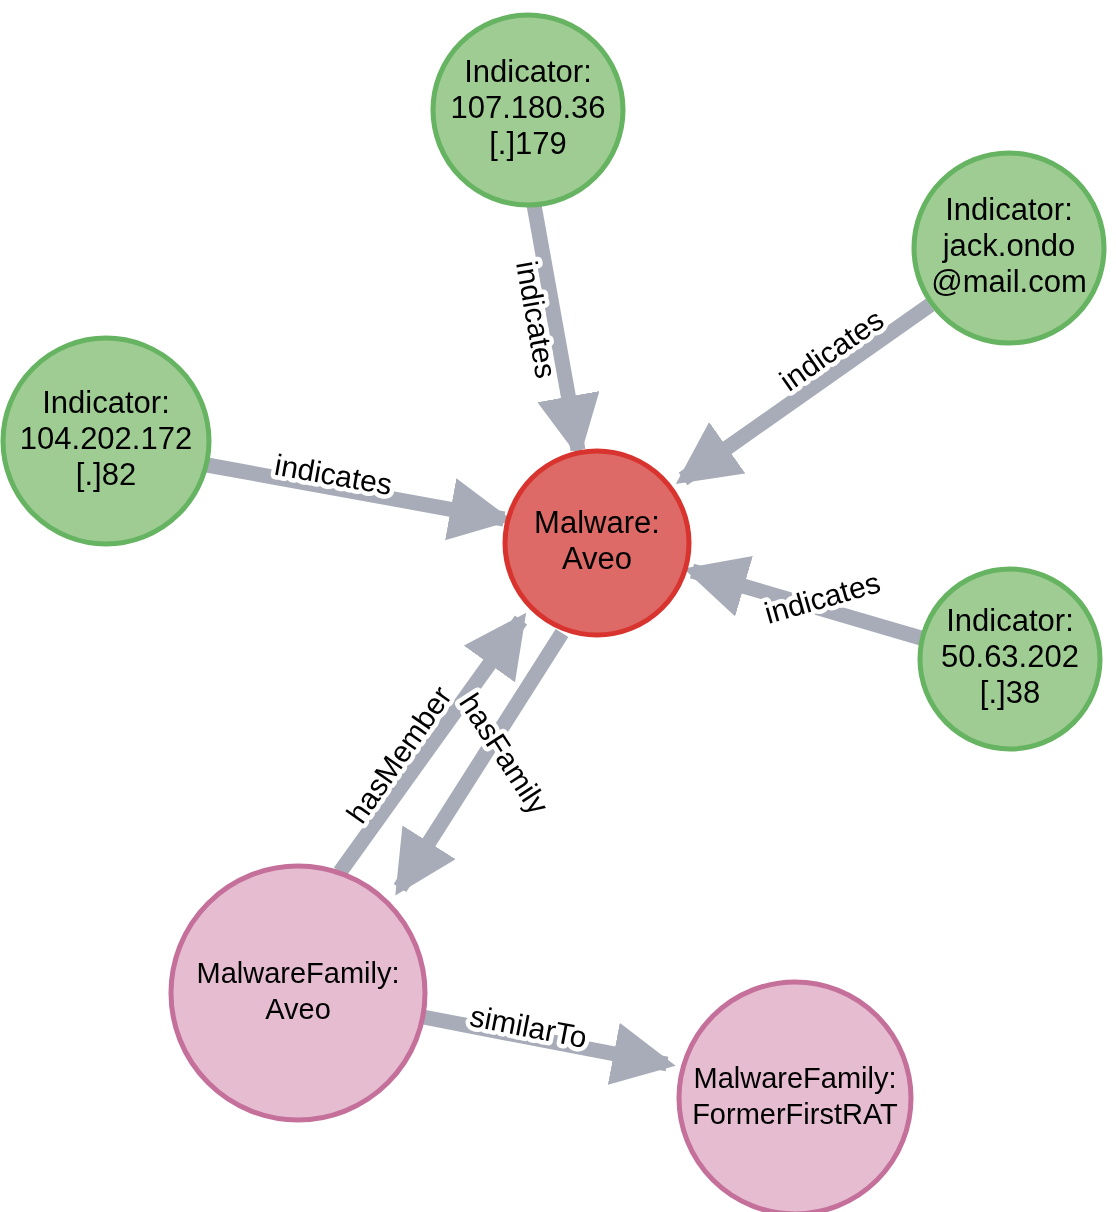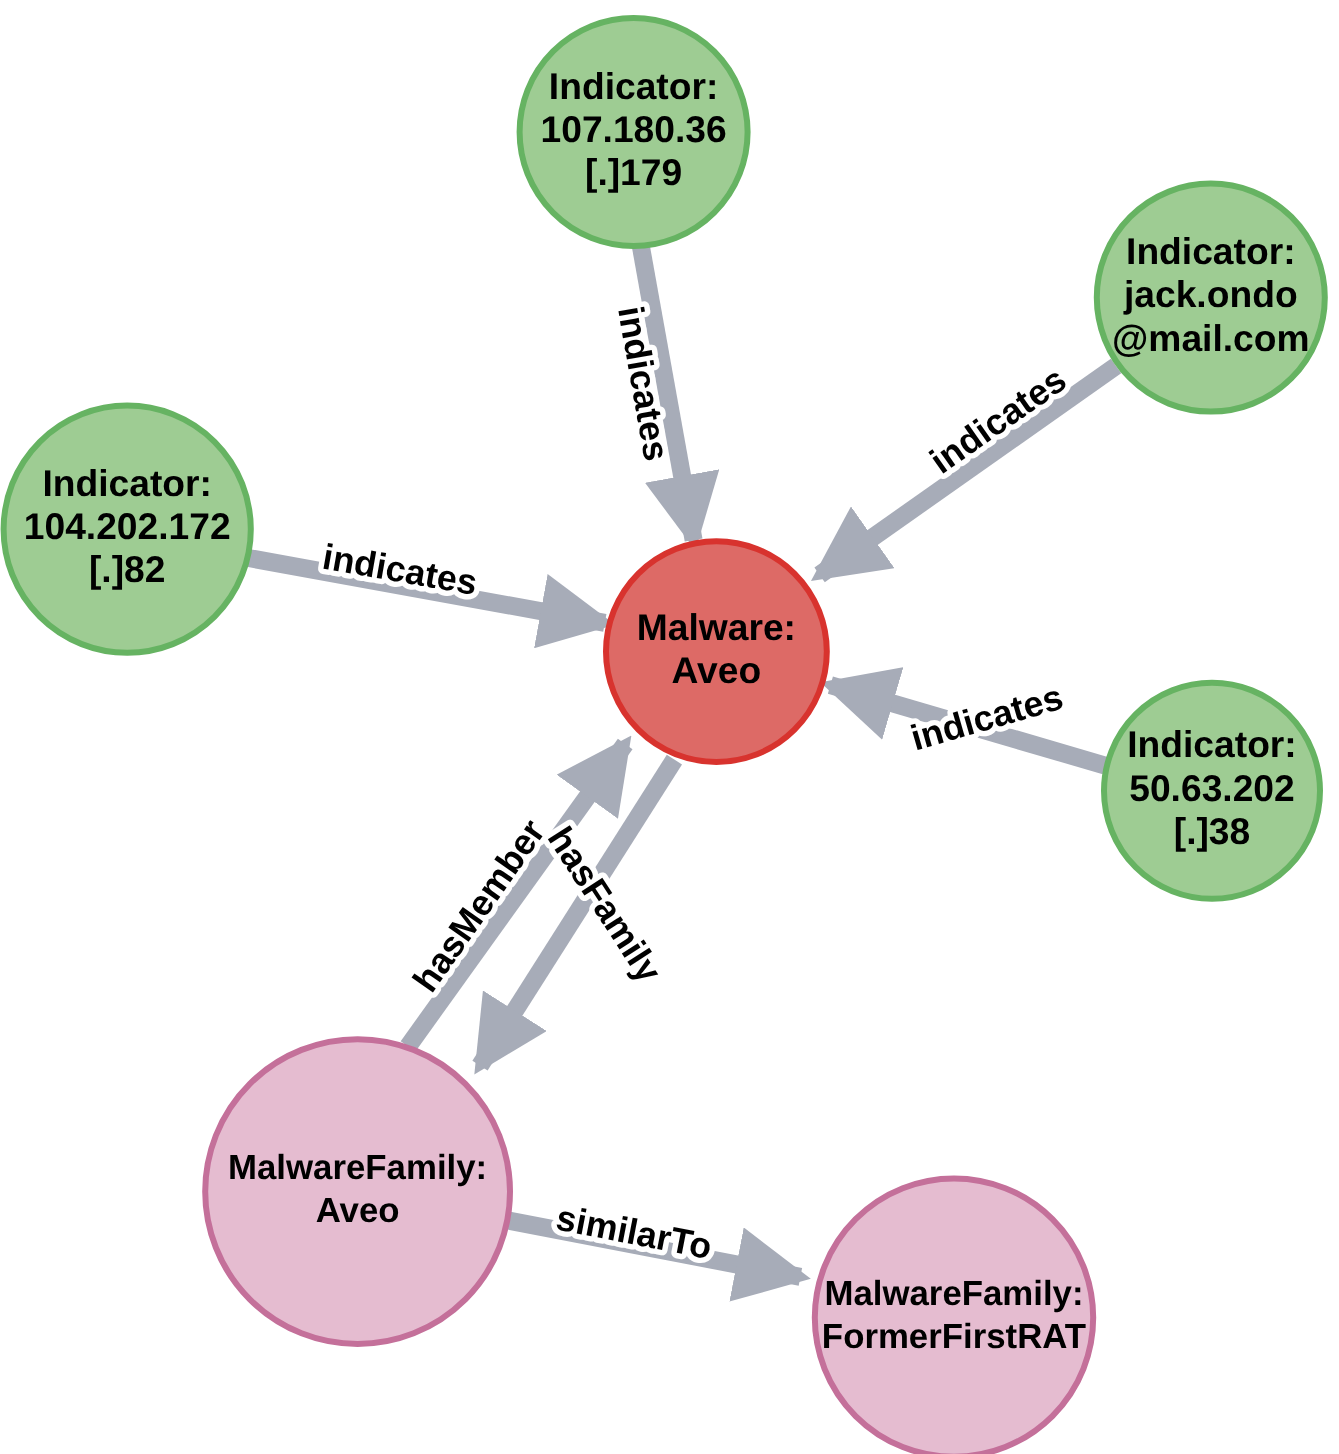--- a/index.html
+++ b/index.html
@@ -12,21 +12,20 @@
     width: 1116px;
     height: 1212px;
     overflow: hidden;
     font-family: "Liberation Sans", "DejaVu Sans", sans-serif;
   }
   #graph-root {
     position: relative;
     width: 1004px;
     height: 1212px;
     background: #ffffff;
-    font-weight: bold;
   }
   svg#graph-canvas {
     display: block;
     width: 1116px;
     height: 1212px;
   }
   .node-circle {
     stroke-width: 5;
   }
   .node-label {

